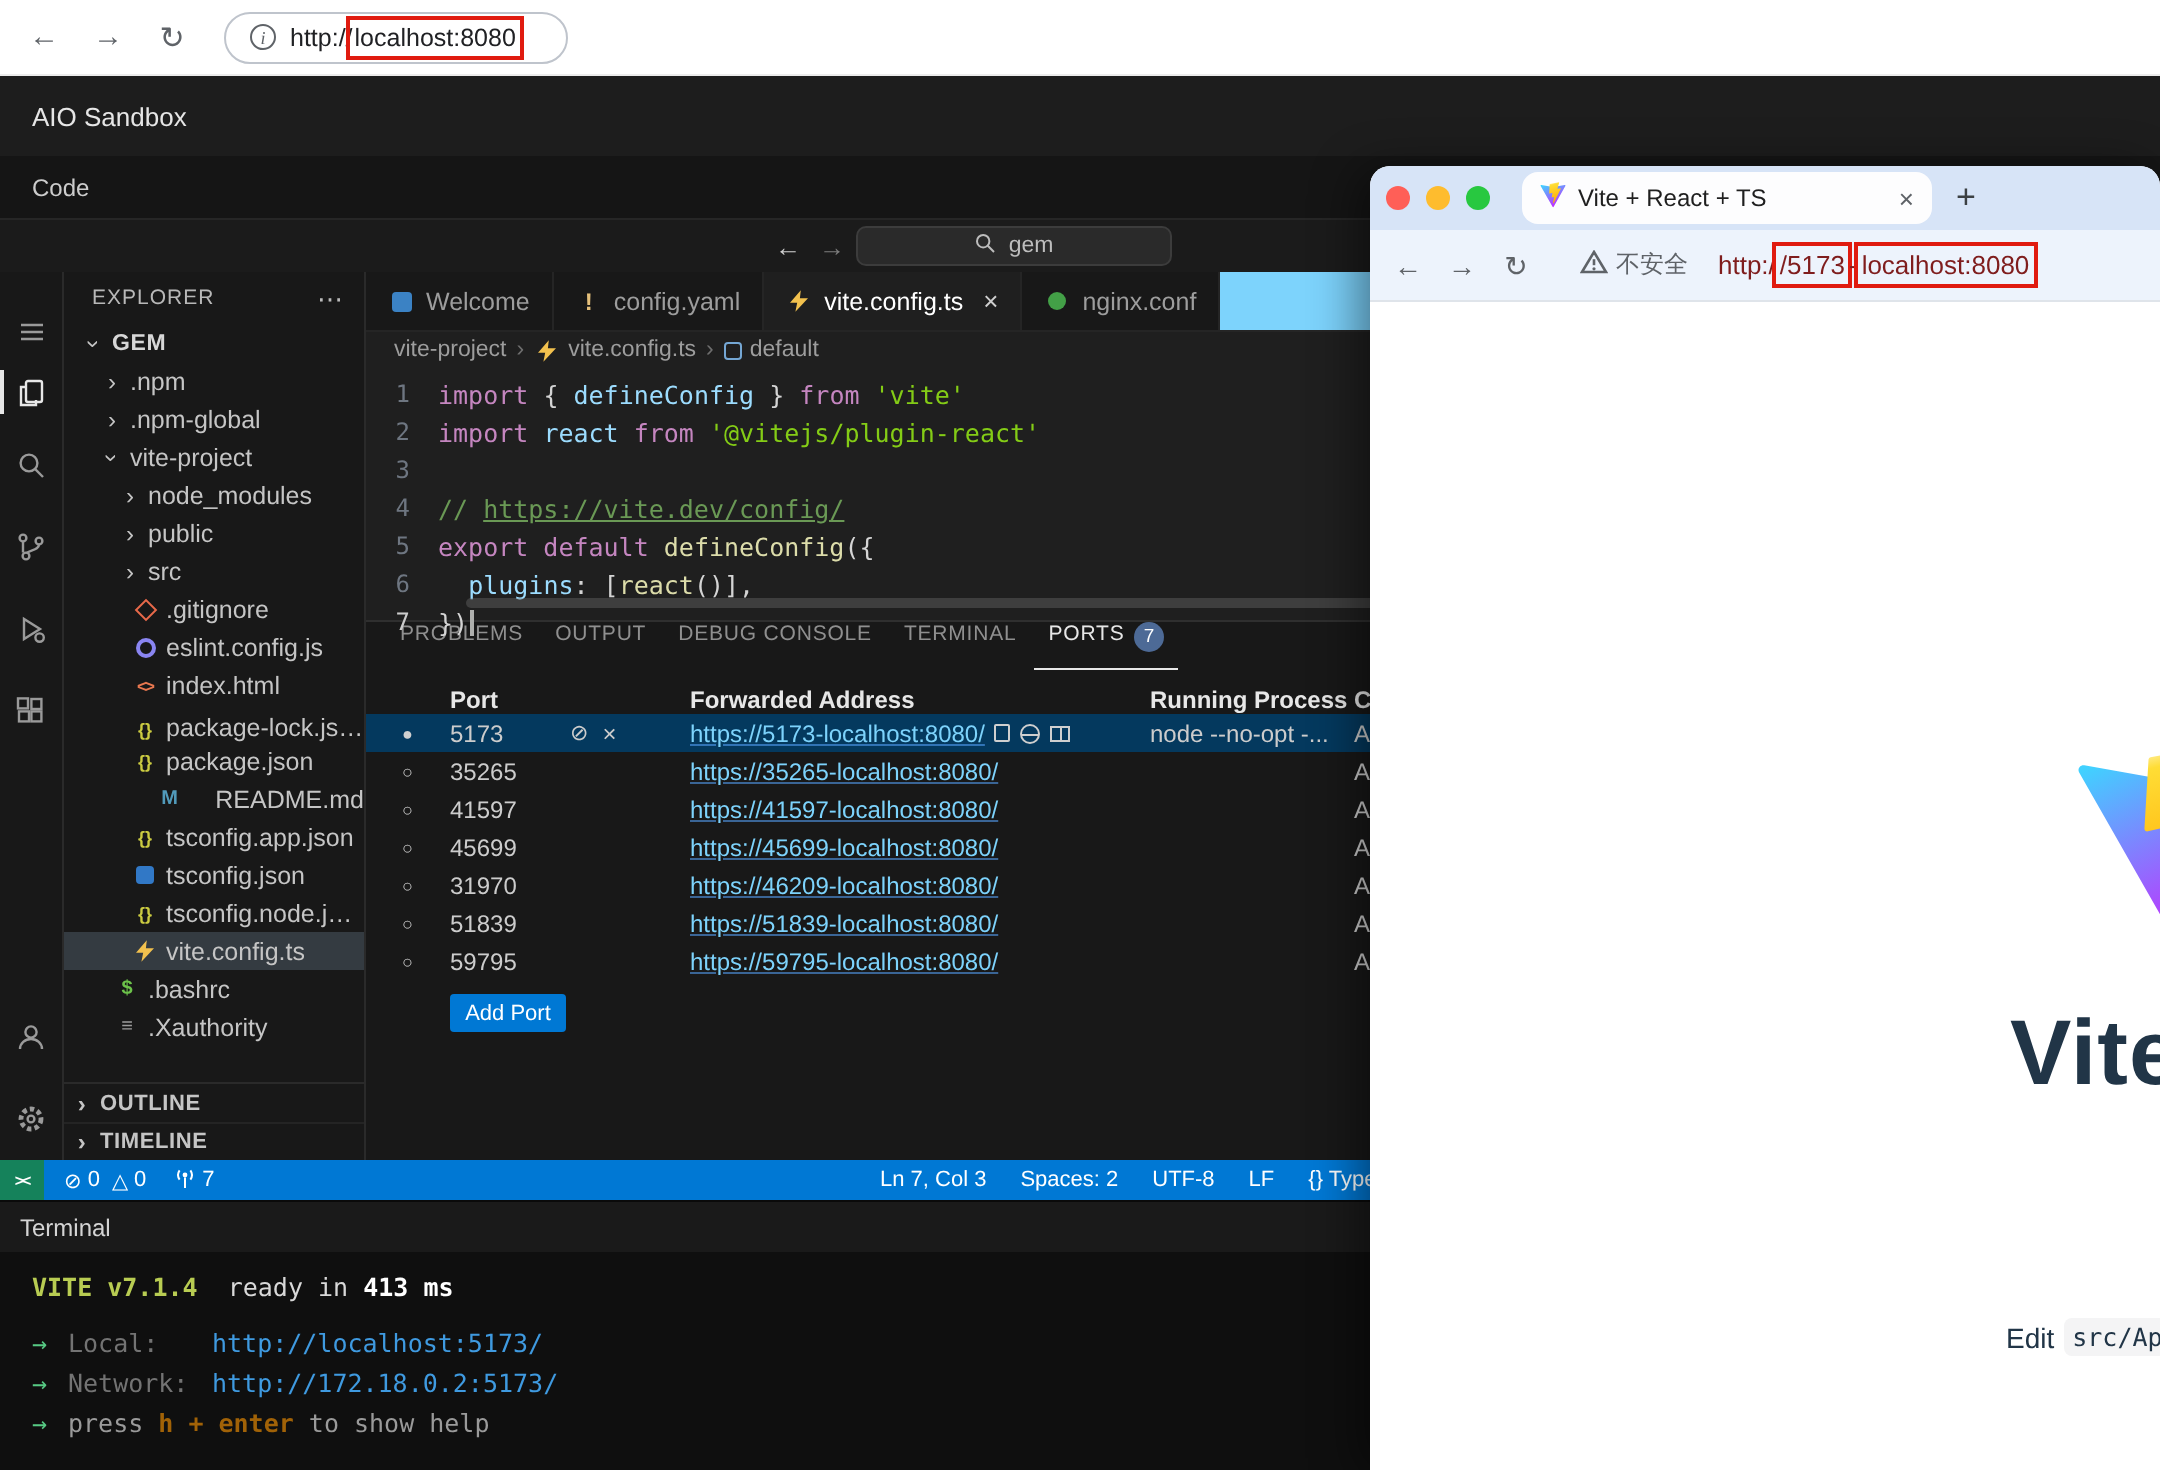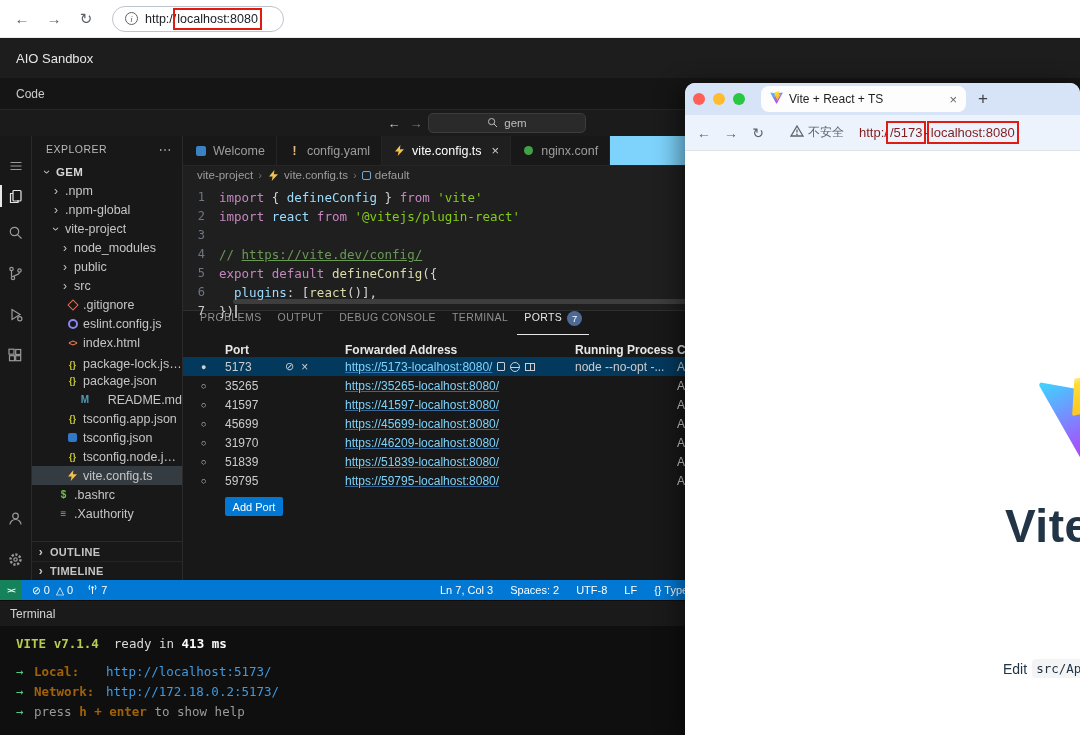--- a/index.html
+++ b/index.html
@@ -122,21 +122,21 @@
 
 
 .terminal-label{position:absolute;top:600px;left:0;width:1080px;height:26px;background:#1a1a1a;border-top:1px solid #0a0a0a;display:flex;align-items:center;padding-left:10px;color:#d4d4d4;font-size:12px}
 .terminal{position:absolute;top:626px;left:0;width:1080px;height:109px;background:#0f0f0f;font-family:"DejaVu Sans Mono",monospace;font-size:12.5px;padding:6px 0 0 16px;color:#d4d4d4}
 .t-line{height:20px;line-height:20px;white-space:pre}
 .t-banner{margin-top:2px;margin-bottom:8px}
 .t-vite{color:#b8cc52;font-weight:bold}
 .t-ready{color:#d8d8d8}
 .t-ms{color:#ffffff;font-weight:bold}
 .t-arrow{color:#57c984;display:inline-block;width:18px}
-.t-label{display:inline-block;width:72px;color:#a16207;font-weight:bold}
+.t-label{display:inline-block;width:72px;color:#737373;font-weight:normal}
 .t-url{color:#3f9ae0}
 .t-dim{color:#9a9a9a}
 .t-em{color:#a16207;font-weight:bold}
 
 
 .bwin{position: absolute;left:685px;top:83px;width:395px;height:652px;border-radius:10px 10px 0 0;overflow:hidden;box-shadow:-6px 2px 24px rgba(0,0,0,.45);background:#fff;z-index:10}
 .tabstrip{height:32px;background:#d7e4f7;display:flex;align-items:center;padding:0 8px}
 .tl{width:12px;height:12px;border-radius:50%;margin-right:8px;flex:none}
 .tl-red{background:#ff5f57}.tl-yel{background:#febc2e}.tl-grn{background:#28c840}
 .btab{margin-left:8px;width:205px;height:26px;background:#fdfdfe;border-radius:8px;display:flex;align-items:center;gap:6px;padding:0 9px;font-size:12px;color:#1f1f1f}

